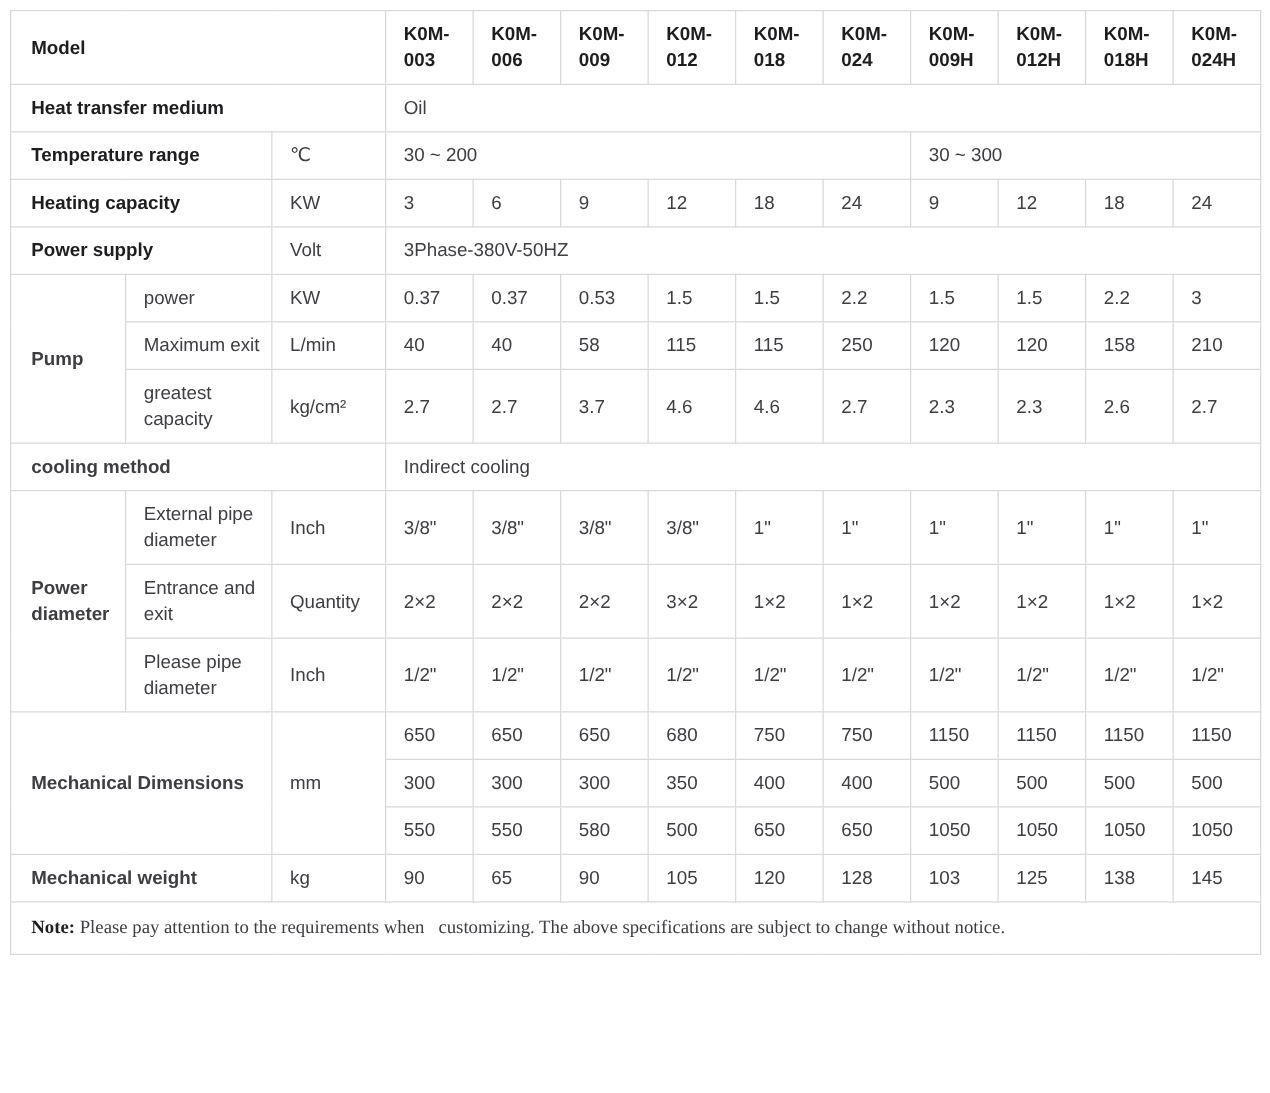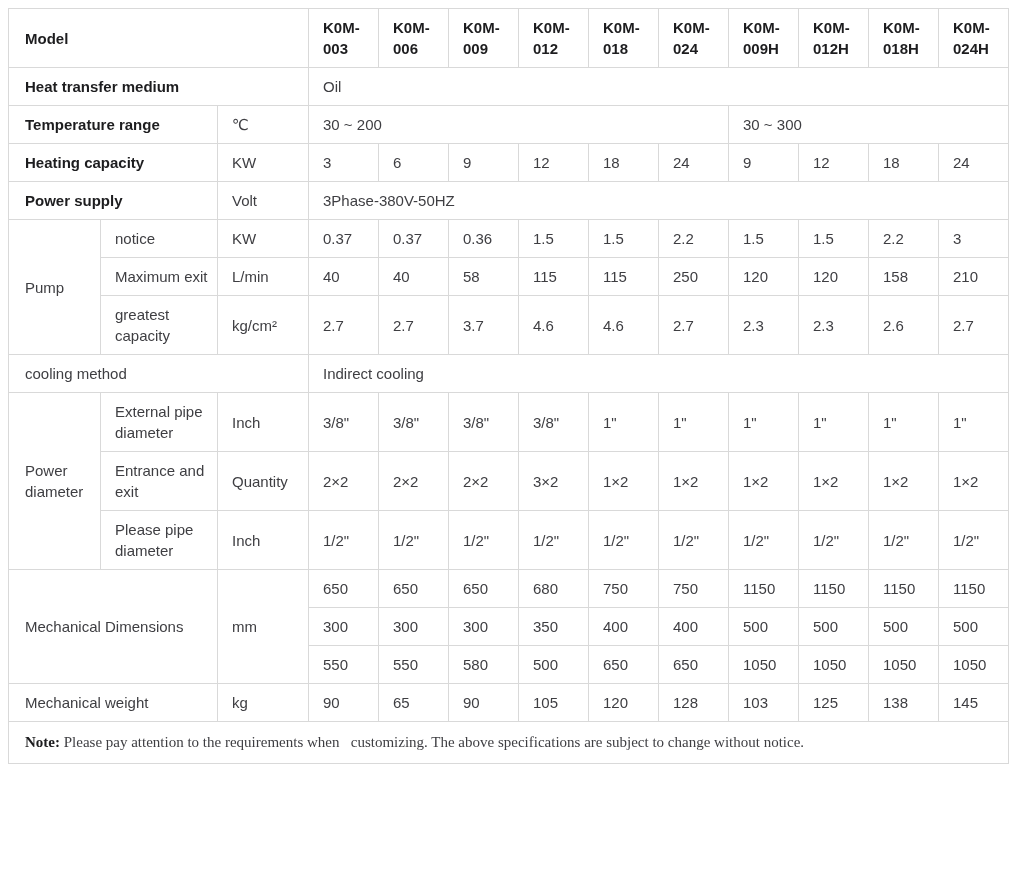--- a/index.html
+++ b/index.html
@@ -25,21 +25,21 @@
   td {
     border: 1px solid #d9d9d9;
     padding: 8px 6px 8px 14px;
     font-size: 15px;
     line-height: 1.4;
     color: #3e3e42;
     vertical-align: middle;
     overflow-wrap: break-word;
     background: #ffffff;
   }
-  td.label-pad { padding-left: 16px; }
+  td.label-pad { padding-left: 16px; font-weight: bold; }
   td.bold, span.bold {
     font-weight: 700;
     color: #1d1d1f;
   }
   td.note-cell {
     padding: 10px 14px 10px 16px;
     font-family: Liberation Serif, serif;
   }
   td.note-cell span { white-space: pre-wrap; }
 </style>
@@ -101,25 +101,25 @@
           <td>18</td>
           <td>24</td>
         </tr>
         <tr>
           <td colspan="2" class="bold label-pad">Power supply</td>
           <td>Volt</td>
           <td colspan="10">3Phase-380V-50HZ</td>
         </tr>
         <tr>
           <td rowspan="3" class="label-pad">Pump</td>
-          <td>notice</td>
+          <td>power</td>
           <td>KW</td>
           <td>0.37</td>
           <td>0.37</td>
-          <td>0.36</td>
+          <td>0.53</td>
           <td>1.5</td>
           <td>1.5</td>
           <td>2.2</td>
           <td>1.5</td>
           <td>1.5</td>
           <td>2.2</td>
           <td>3</td>
         </tr>
         <tr>
           <td>Maximum exit</td>

